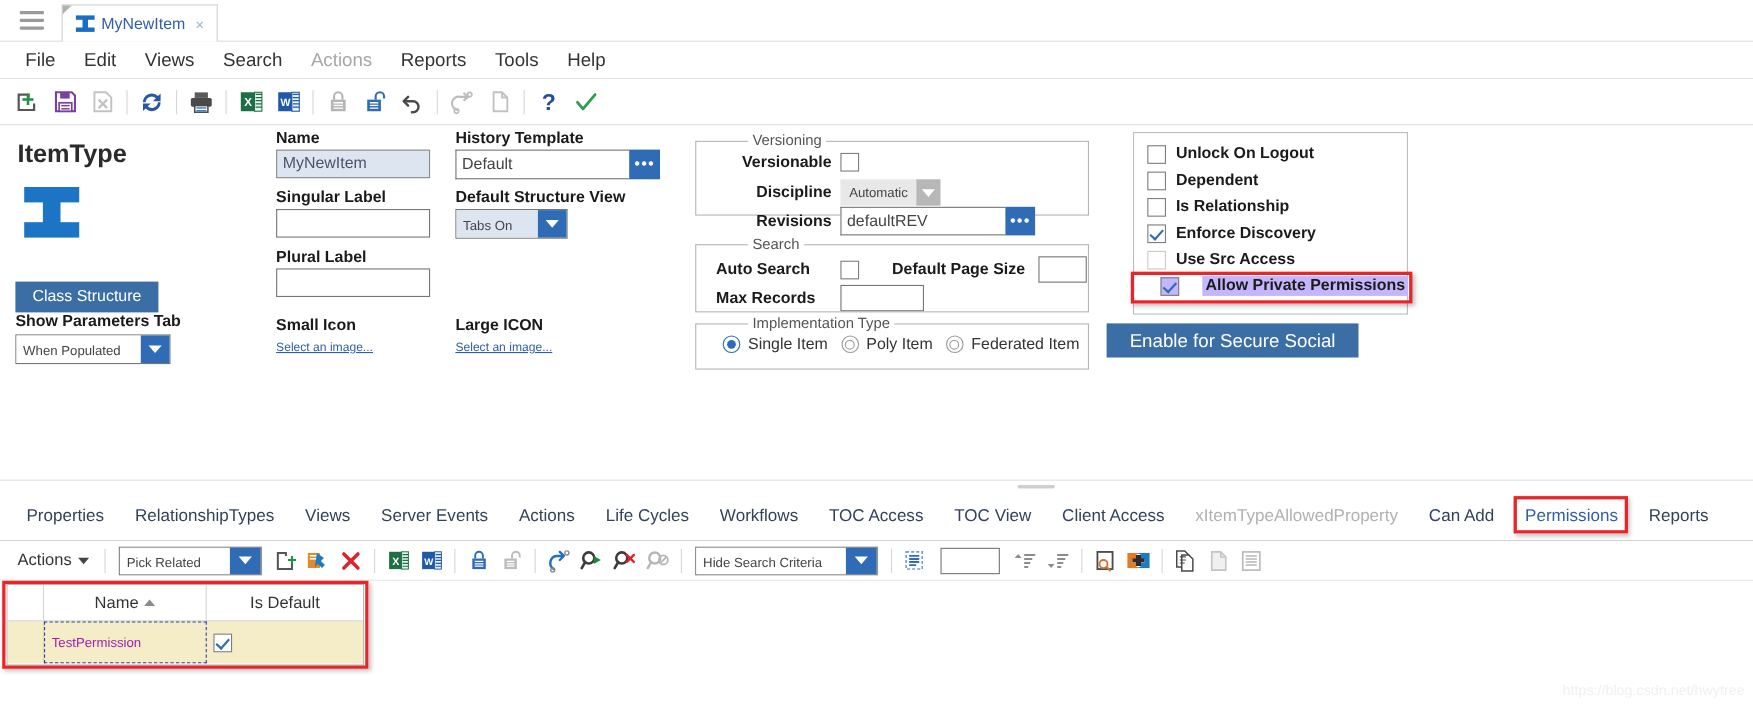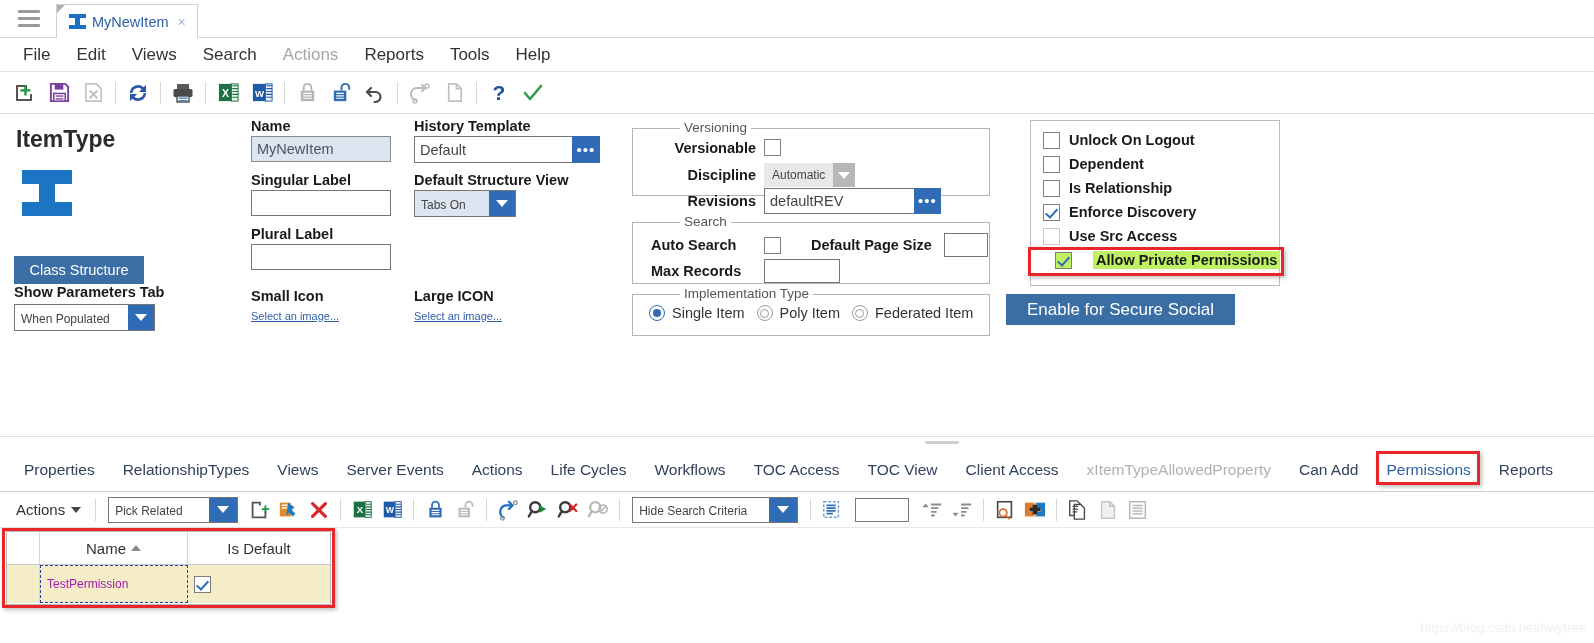--- a/index.html
+++ b/index.html
@@ -179,21 +179,21 @@
     font-size: 13.5px; color: #555; margin-left: 39px;
   }
 
   
   .chkpanel {
     position: absolute; left: 1030px; top: 120px; width: 250px; height: 166px;
     border: 1px solid #bdbdbd; background: #fff;
   }
   .chkrow { display:flex; align-items:center; height: 24px; padding-left: 12px; gap: 9px; }
   .chkrow span { font-size: 14.5px; font-weight: bold; color:#1a1a1a; white-space:nowrap; }
-  .chkrow.highlighted span { background: #bef264; padding: 1px 3px; margin-left: 12px; }
+  .chkrow.highlighted span { background: #c4b5fd; padding: 1px 3px; margin-left: 12px; }
 
   .redbox {
     position: absolute; border: 3px solid #e8262a; pointer-events: none;
     box-shadow: 2px 2px 4px rgba(0,0,0,0.25);
   }
 
   
   .splitter {
     position: absolute; left: 0; top: 436px; width: 1594px; height: 12px;
     background: #fff; border-top: 1px solid #e0e0e0;
@@ -467,21 +467,21 @@
         <span class="txtinput" style="width:44px;height:24px;margin-left:4px;"></span>
       </div>
       <div style="position:absolute;left:18px;top:36px;display:flex;align-items:center;gap:8px;">
         <span class="lbl" style="width:105px;text-align:left;">Max Records</span>
         <span class="txtinput" style="width:76px;height:24px;"></span>
       </div>
     </div>
 
     <div class="grp" style="left:632px;top:180px;width:358px;height:42px;">
       <div class="grp-title">Implementation Type</div>
-      <div style="position:absolute;left:16px;top:10px;display:flex;align-items:flex-start;gap:7px;">
+      <div style="position:absolute;left:24px;top:10px;display:flex;align-items:flex-start;gap:7px;">
         <span class="rdo on"></span>
         <span class="lbl-norm">Single Item</span>
         <span class="rdo off" style="margin-left:5px;"></span>
         <span class="lbl-norm">Poly Item</span>
         <span class="rdo off" style="margin-left:5px;"></span>
         <span class="lbl-norm">Federated Item</span>
       </div>
     </div>
 
     <div class="chkpanel" style="left:1030px;top:6px;">

